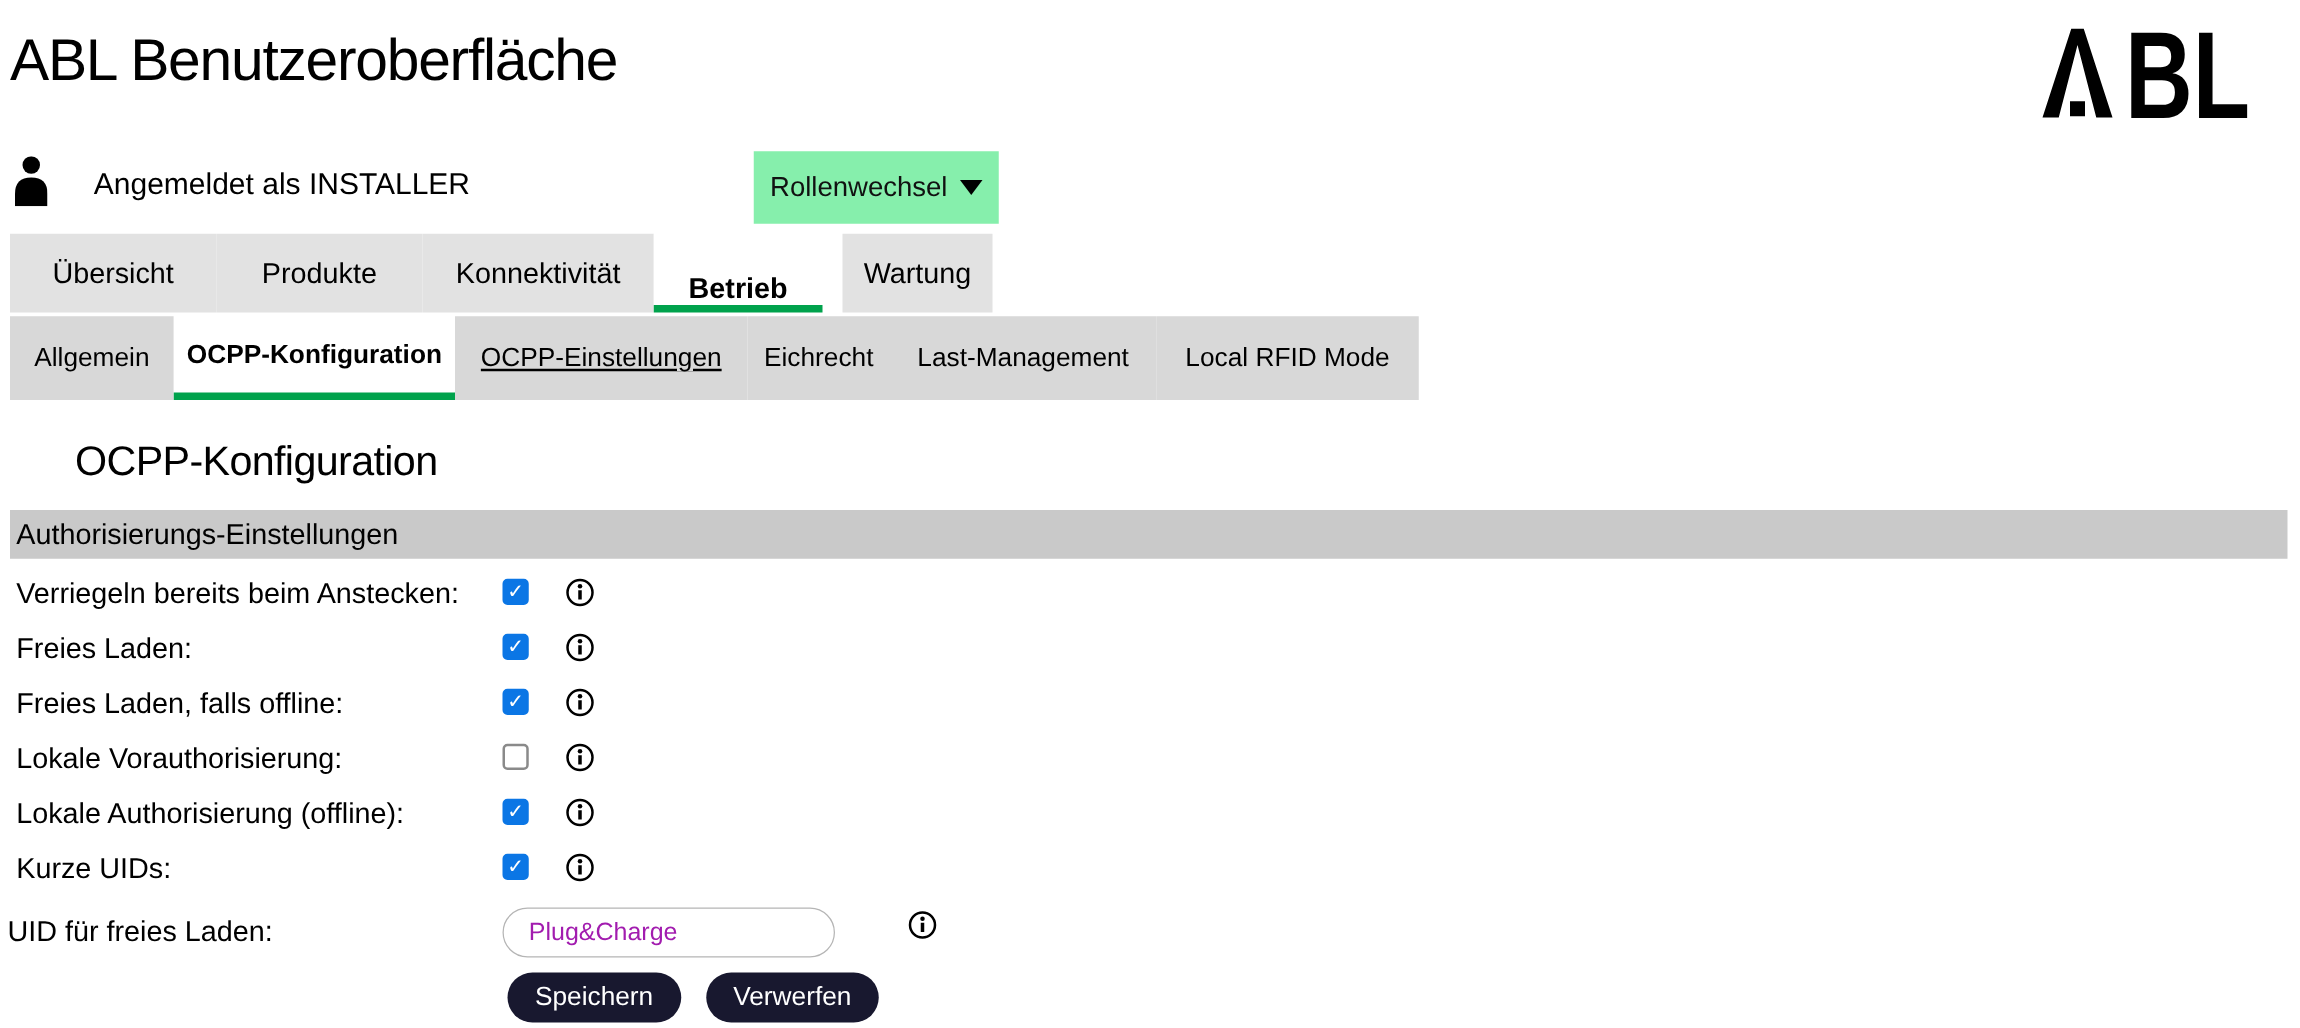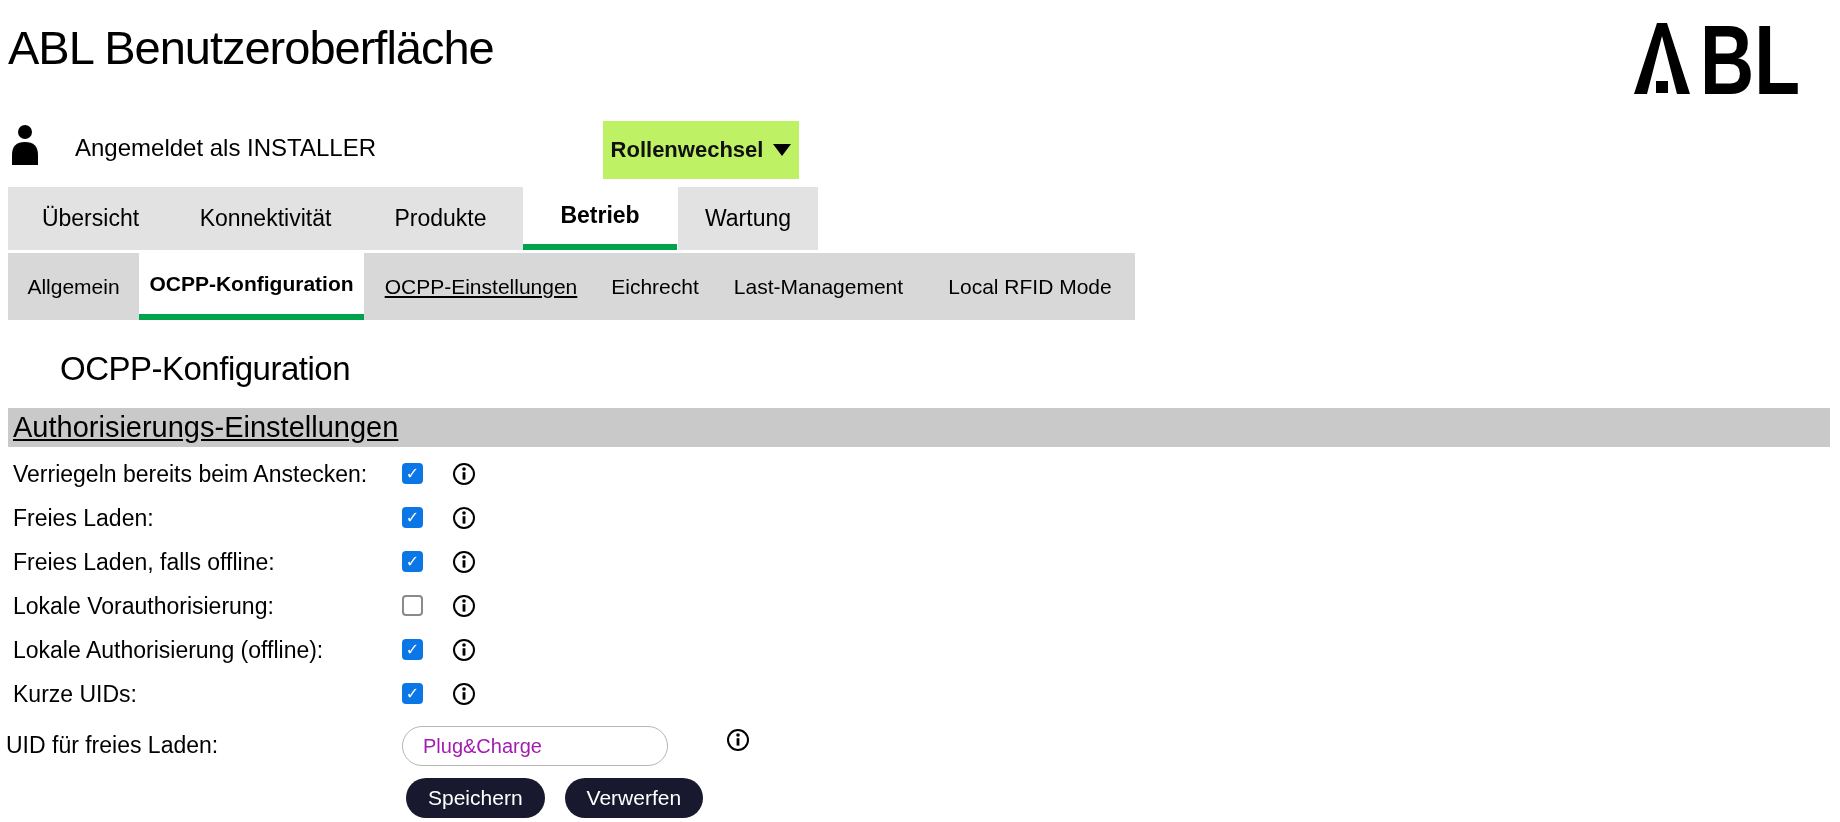--- a/index.html
+++ b/index.html
@@ -6,47 +6,47 @@
   body{font-family:"Liberation Sans","DejaVu Sans",sans-serif;color:#000;}
   .page{position:relative;width:1840px;height:822px;background:#fff;overflow:hidden;}
 
   
   .app-title{position:absolute;left:8px;top:20px;font-size:47px;font-weight:500;letter-spacing:-1px;white-space:nowrap;}
   .logo{position:absolute;left:1630px;top:20px;width:175px;height:78px;}
 
   
   .person{position:absolute;left:12px;top:125px;width:26px;height:40px;}
   .login-text{position:absolute;left:75px;top:134px;font-size:24px;white-space:nowrap;}
-  .role-btn{position:absolute;left:603px;top:121px;width:196px;height:58px;background:#bef264;border:none;
-            font-family:inherit;font-size:22px;color:#111;display:flex;align-items:center;justify-content:center;gap:10px;cursor:pointer;font-weight:bold;}
+  .role-btn{position:absolute;left:603px;top:121px;width:196px;height:58px;background:#86efac;border:none;
+            font-family:inherit;font-size:22px;color:#111;display:flex;align-items:center;justify-content:center;gap:10px;cursor:pointer;}
   .caret{width:0;height:0;border-left:9px solid transparent;border-right:9px solid transparent;border-top:12px solid #000;display:inline-block;}
 
   
   .main-tabs{position:absolute;left:8px;top:187px;height:63px;display:flex;}
   .mtab{height:63px;display:flex;align-items:center;justify-content:center;font-size:23px;background:#e2e2e2;cursor:pointer;box-sizing:border-box;}
   .mtab.t0{width:165px;}
   .mtab.t1{width:165px;}
   .mtab.t2{width:185px;}
-  .mtab.active{width:154px;background:#fff;font-weight:700;border-bottom:6px solid var(--green);margin-right:1px;}
-  .mtab.t4{width:140px;}
+  .mtab.active{width:135px;background:#fff;font-weight:700;border-bottom:6px solid var(--green);margin-right:16px;align-items:flex-end;}
+  .mtab.t4{width:120px;}
 
   
   .sub-tabs{position:absolute;left:8px;top:253px;height:67px;display:flex;}
   .stab{height:67px;display:flex;align-items:center;justify-content:center;font-size:21px;background:#d8d8d8;cursor:pointer;box-sizing:border-box;}
   .stab.s0{width:131px;}
   .stab.active{width:225px;background:#fff;font-weight:700;border-bottom:6px solid var(--green);}
   .stab.s2{width:234px;text-decoration:underline;}
   .stab.s3{width:114px;}
   .stab.s4{width:213px;}
   .stab.s5{width:210px;}
 
   
   .page-heading{position:absolute;left:60px;top:350px;font-size:33px;font-weight:500;letter-spacing:-0.5px;}
   .section-bar{position:absolute;left:8px;top:408px;width:1822px;height:39px;background:#c9c9c9;display:flex;align-items:center;}
-  .section-bar span{margin-left:5px;font-size:29px;text-decoration:underline;}
+  .section-bar span{margin-left:5px;font-size:23px;}
 
   
   .rows{position:absolute;left:0;top:452px;width:1840px;}
   .frow{position:absolute;left:0;width:1621px;height:44px;}
   .frow .lbl{position:absolute;left:13px;top:0;height:44px;display:flex;align-items:center;font-size:23px;white-space:nowrap;}
   .checkbox{position:absolute;left:402px;top:11px;width:21px;height:21px;box-sizing:border-box;border:2px solid #8a8a8a;border-radius:4px;background:#fff;
             display:flex;align-items:center;justify-content:center;cursor:pointer;}
   .checkbox.checked{background:var(--blue);border-color:var(--blue);}
   .checkbox.checked::after{content:"✓";color:#fff;font-size:16px;font-weight:700;line-height:1;}
   .info{position:absolute;left:452px;top:10px;width:24px;height:24px;cursor:pointer;}
@@ -83,25 +83,25 @@
   <div class="login-text">Angemeldet als INSTALLER</div>
   <button class="role-btn">
     <span>Rollenwechsel</span>
     <span class="caret"></span>
   </button>
 
   <nav class="main-tabs">
     <div class="mtab t0">
         <span>Übersicht</span>
       </div>
+    <div class="mtab t1">
+        <span>Produkte</span>
+      </div>
     <div class="mtab t2">
         <span>Konnektivität</span>
-      </div>
-    <div class="mtab t1">
-        <span>Produkte</span>
       </div>
     <div class="mtab active t3">
         <span>Betrieb</span>
       </div>
     <div class="mtab t4">
         <span>Wartung</span>
       </div>
   </nav>
 
   <nav class="sub-tabs">

